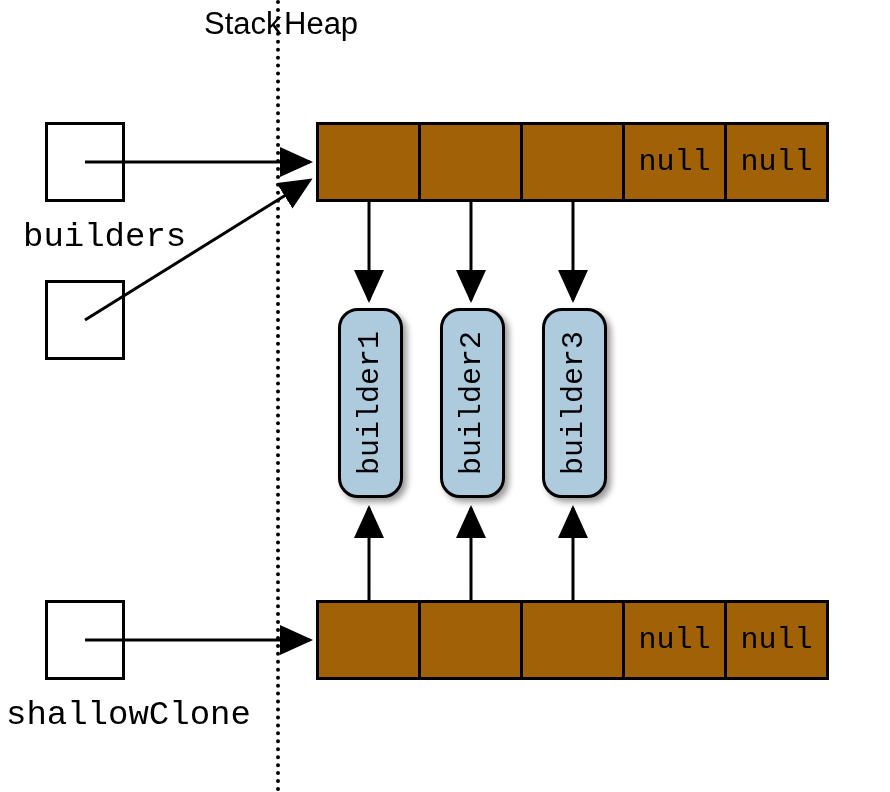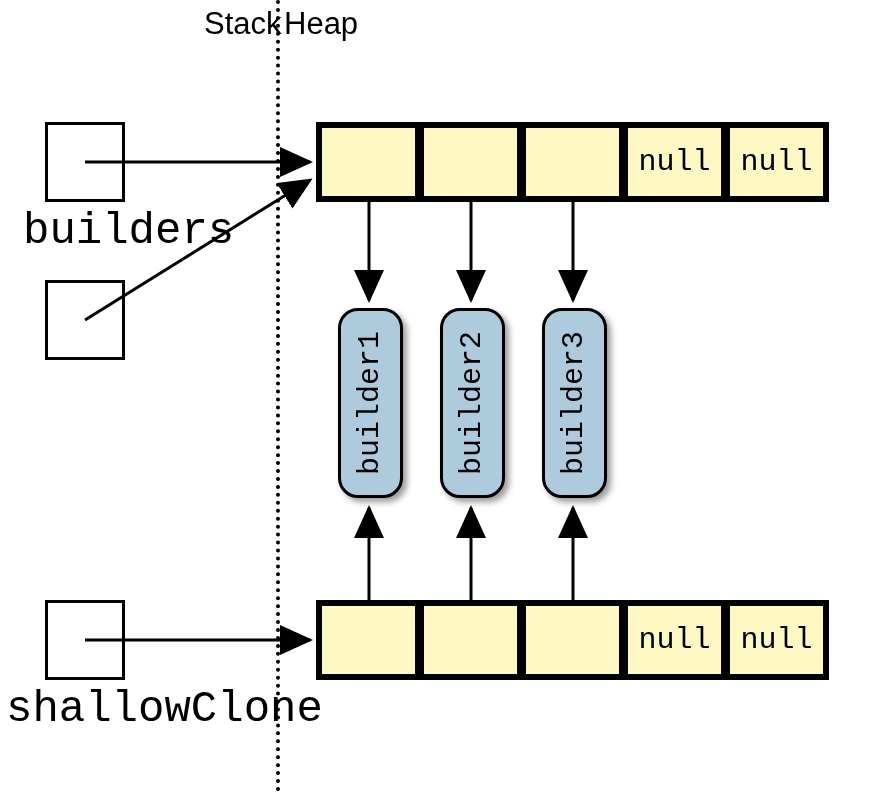--- a/index.html
+++ b/index.html
@@ -16,32 +16,33 @@
     .label {
       position: absolute;
       font-size: 31px;
       font-family: "Helvetica Neue", Arial, sans-serif;
       font-weight: 400;
       font-stretch: condensed;
     }
     .monolabel {
       position: absolute;
       font-family: "Courier New", monospace;
-      font-size: 44px;
+      font-size: 34px;
+      margin-top: 12px;
     }
     .box {
       position: absolute;
       border: 3px solid black;
       background: white;
       box-sizing: border-box;
     }
     .array-cell {
       position: absolute;
-      border: 6px solid #000000;
-      background: #fef9c3;
+      border: 3px solid #000000;
+      background: #a16207;
       box-sizing: border-box;
       display: flex;
       align-items: center;
       justify-content: center;
       font-family: "Courier New", monospace;
       font-size: 30px;
     }
     .builder-obj {
       position: absolute;
       width: 65px;

